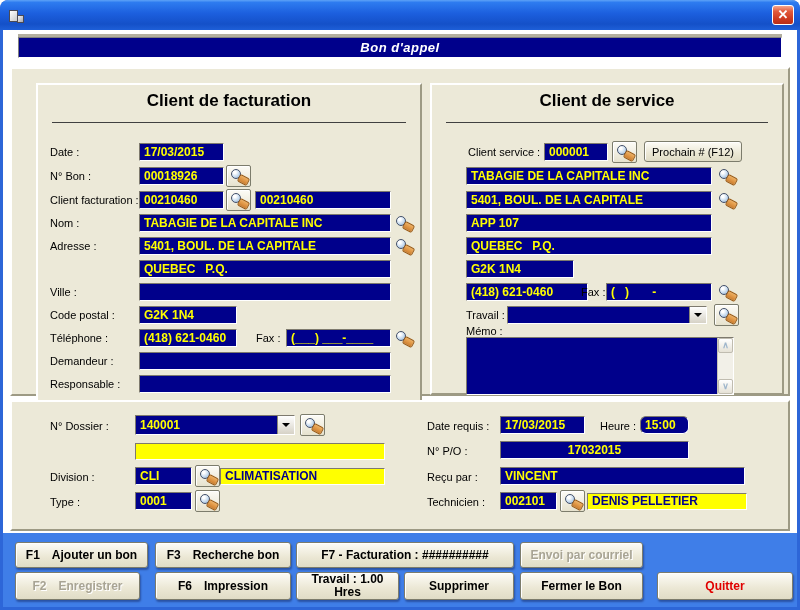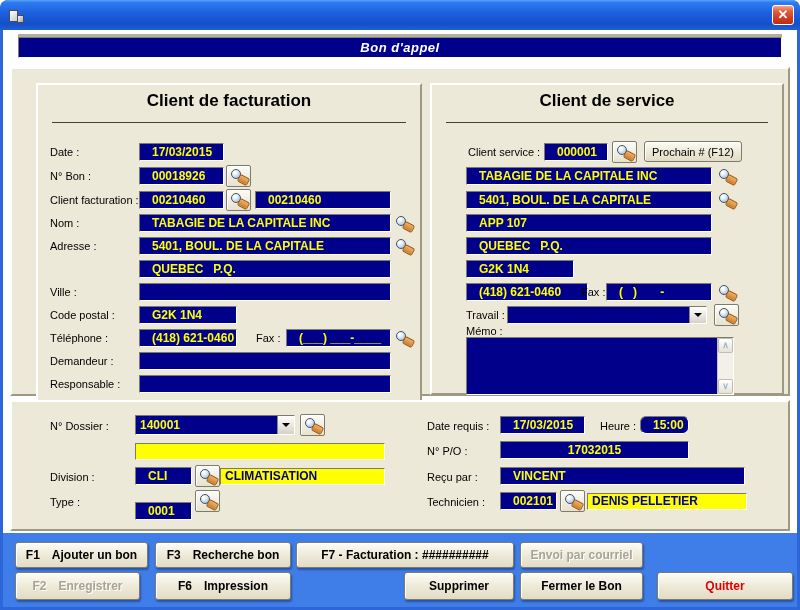--- a/index.html
+++ b/index.html
@@ -30,21 +30,21 @@
   .top-panel { position:absolute; left:7px; top:37px; width:780px; height:329px; }
   .bottom-panel { position:absolute; left:7px; top:370px; width:780px; height:131px; }
 
   .gbox { position:absolute; }
   .gbox-title { position:absolute; top:6px; left:0; width:100%; text-align:center; font-size:17px; font-weight:bold; color:#000; }
   .gbox-line { position:absolute; top:37px; left:14px; right:14px; height:1px; background:#404040; }
 
   .lbl { position:absolute; font-size:11px; color:#000; white-space:nowrap; }
 
   .nfield { position:absolute; height:18px; background:#00008B; color:#FFFF00; font-size:12px; font-weight:bold;
-    border:1px solid; border-color:#7E7A6E #FFFFFF #FFFFFF #7E7A6E; padding:1px 12px; white-space:pre; overflow:hidden; line-height:14px; }
+    border:1px solid; border-color:#7E7A6E #FFFFFF #FFFFFF #7E7A6E; padding:1px 4px; white-space:pre; overflow:hidden; line-height:14px; }
   .yfield { position:absolute; height:17px; background:#FFFF00; color:#00008B; font-size:12px; font-weight:bold;
     border:1px solid; border-color:#7E7A6E #FFFFFF #FFFFFF #7E7A6E; padding:1px 4px; white-space:pre; overflow:hidden; line-height:13px; }
 
   
   .mag { position:relative; width:18px; height:15px; display:inline-block; }
   .mag::before { content:""; position:absolute; left:1px; top:0; width:8px; height:8px; border-radius:50%;
     border:1px solid #44506A; background:radial-gradient(circle at 35% 30%, #FFFFFF 15%, #C8DCF0 55%, #8FAECE); }
   .mag::after { content:""; position:absolute; left:8px; top:7px; width:9px; height:6px; border:1px solid #9A5A14;
     border-radius:2px; background:linear-gradient(#F0B060,#CE7E2E); transform:rotate(28deg); }
   .icon-btn { position:absolute; width:25px; height:22px; background:linear-gradient(#FDFCF7,#E6E2CE);
@@ -208,21 +208,21 @@
       <div class="yfield" style="left:123px; top:41px; width:250px;"></div>
 
       <div class="lbl" style="left:38px; top:69px;">Division :</div>
       <div class="nfield" style="left:123px; top:65px; width:57px;">CLI</div>
       <div class="icon-btn" style="left:183px; top:63px;">
           <span class="mag"></span>
         </div>
       <div class="yfield" style="left:208px; top:66px; width:165px;">CLIMATISATION</div>
 
       <div class="lbl" style="left:38px; top:94px;">Type :</div>
-      <div class="nfield" style="left:123px; top:90px; width:57px;margin-top:10px;">0001</div>
+      <div class="nfield" style="left:123px; top:90px; width:57px;">0001</div>
       <div class="icon-btn" style="left:183px; top:88px;">
           <span class="mag"></span>
         </div>
 
       <div class="lbl" style="left:415px; top:18px;">Date requis :</div>
       <div class="nfield" style="left:488px; top:14px; width:85px;">17/03/2015</div>
       <div class="lbl" style="left:588px; top:18px;">Heure :</div>
       <div class="nfield" style="left:628px; top:14px; width:49px;border-radius:6px;">15:00</div>
 
       <div class="lbl" style="left:415px; top:43px;">N° P/O :</div>
@@ -246,18 +246,21 @@
       <span>F3</span><span>Recherche bon</span>
     </div>
     <div class="xpbtn" style="left:293px; top:512px; width:218px; height:26px;">F7 - Facturation : ##########</div>
     <div class="xpbtn disabled" style="left:517px; top:512px; width:123px; height:26px;">Envoi par courriel</div>
 
     <div class="xpbtn disabled" style="left:12px; top:542px; width:125px; height:28px;">
       <span>F2</span><span>Enregistrer</span>
     </div>
     <div class="xpbtn" style="left:152px; top:542px; width:136px; height:28px;">
       <span>F6</span><span>Impression</span>
+    </div>
+    <div class="xpbtn two-line" style="left:293px; top:542px; width:103px; height:28px;">
+      <span>Travail : 1.00</span><span>Hres</span>
     </div>
     <div class="xpbtn" style="left:401px; top:542px; width:110px; height:28px;">Supprimer</div>
     <div class="xpbtn" style="left:517px; top:542px; width:123px; height:28px;">Fermer le Bon</div>
     <div class="xpbtn quit" style="left:654px; top:542px; width:136px; height:28px;">Quitter</div>
   </div>
 </div>
 
 </body></html>

